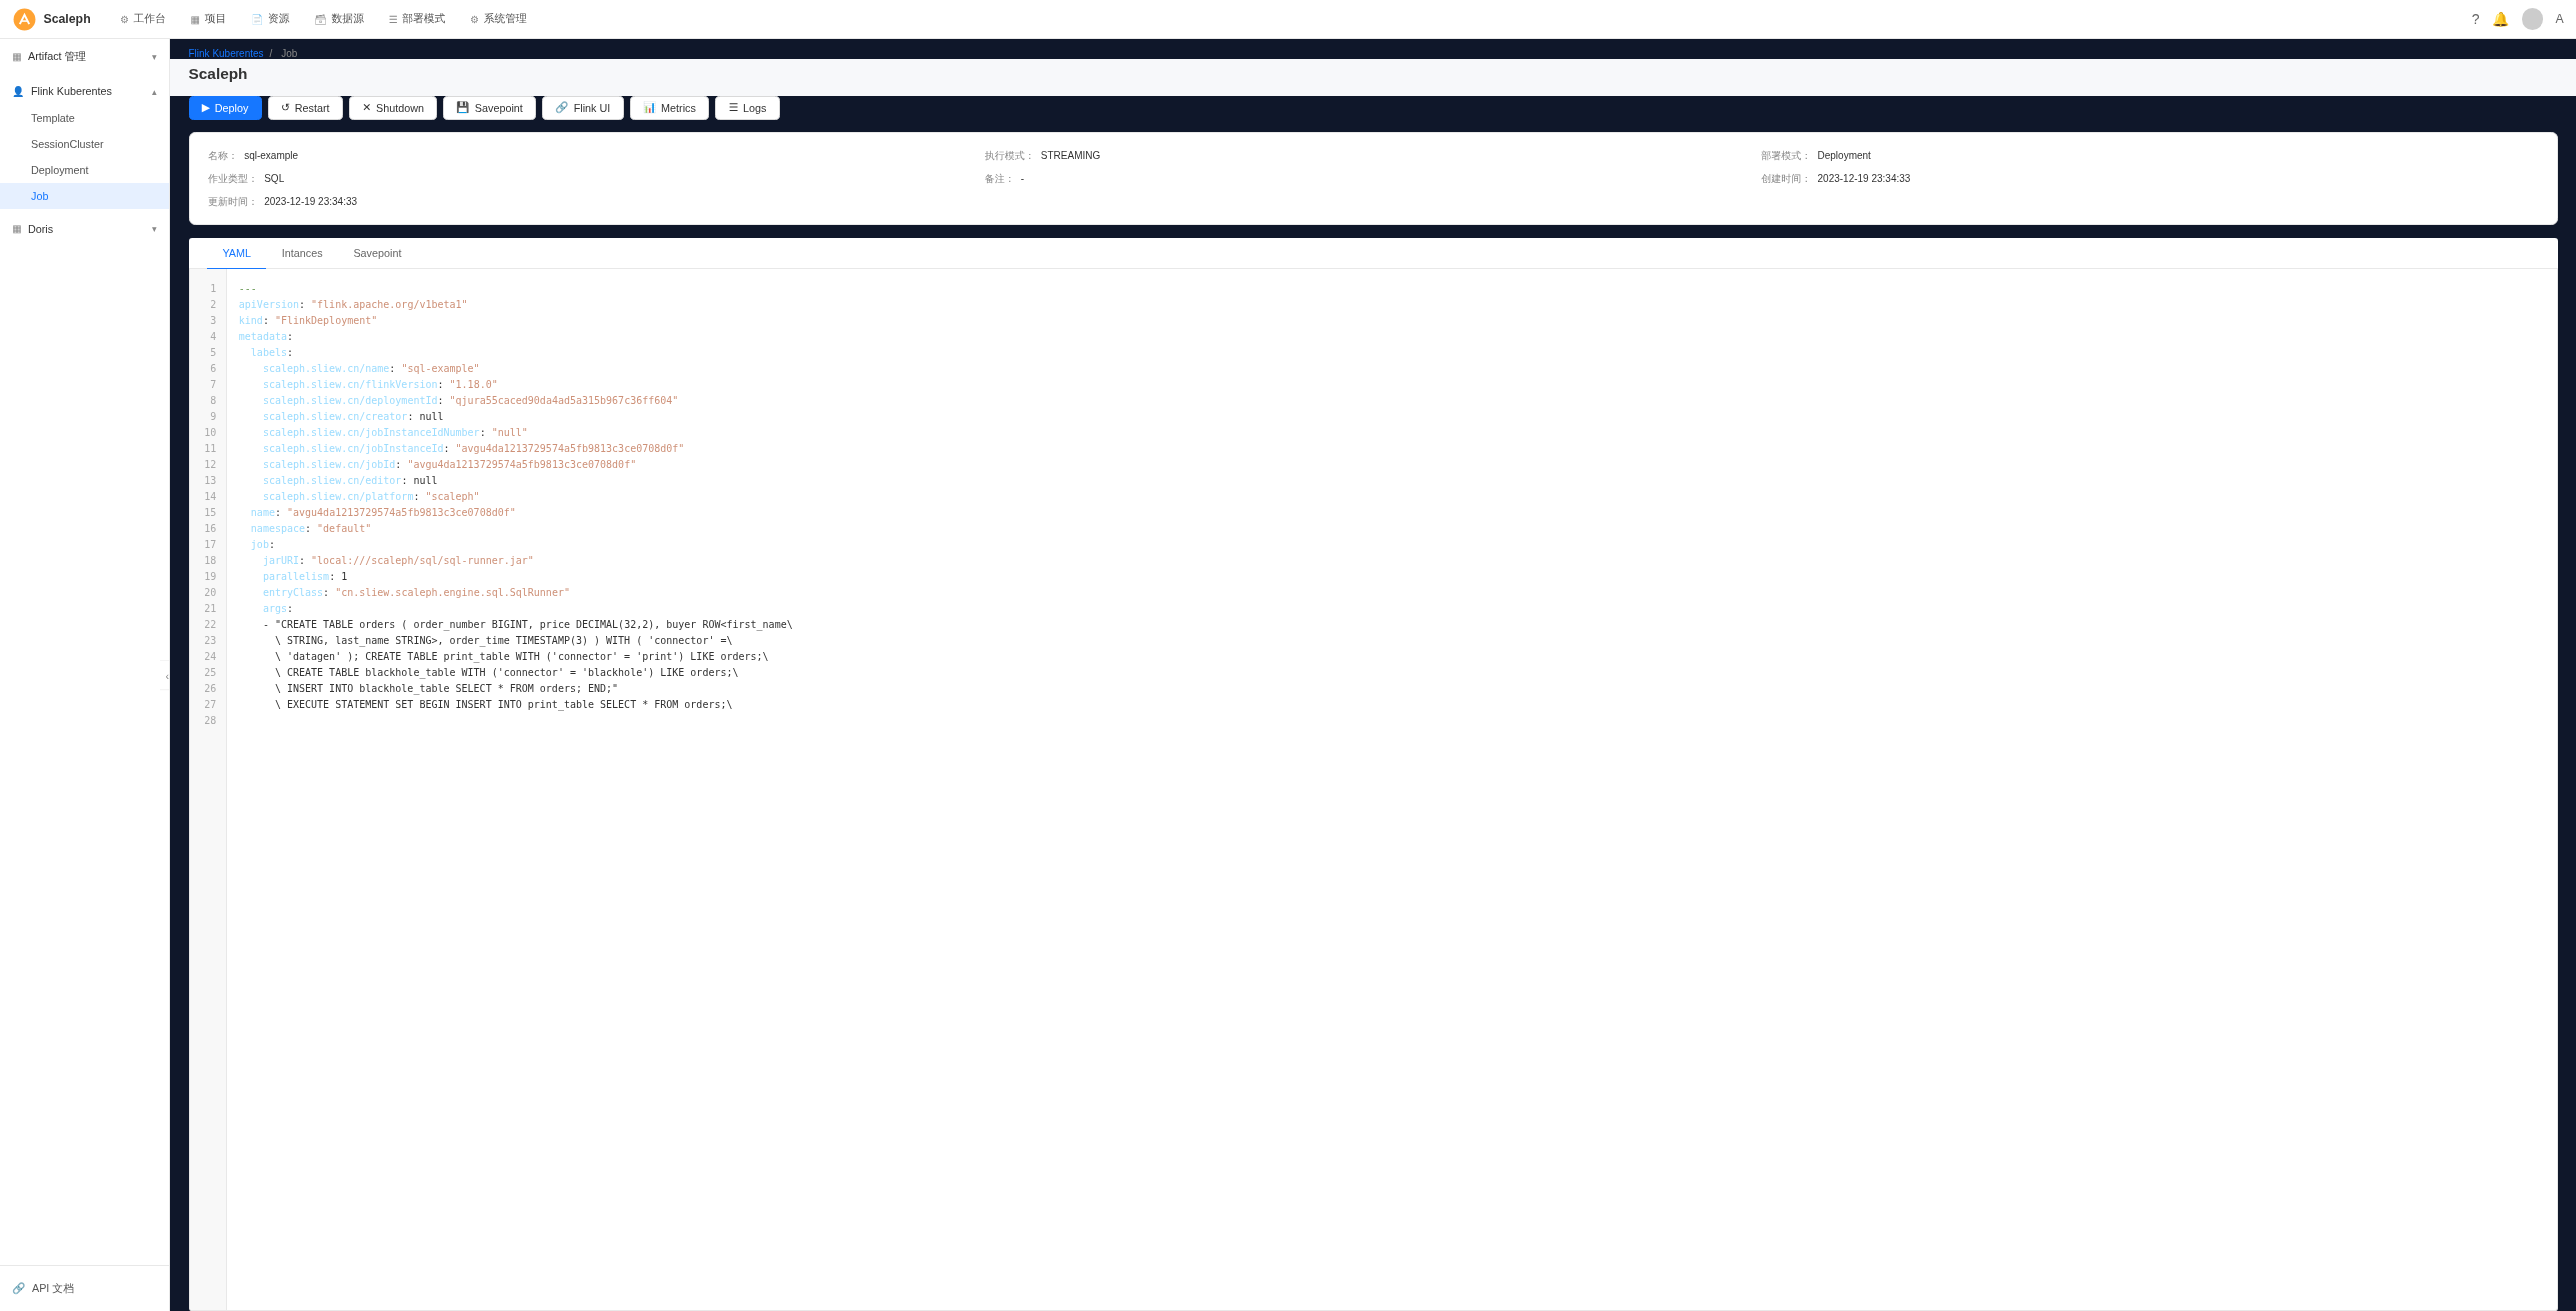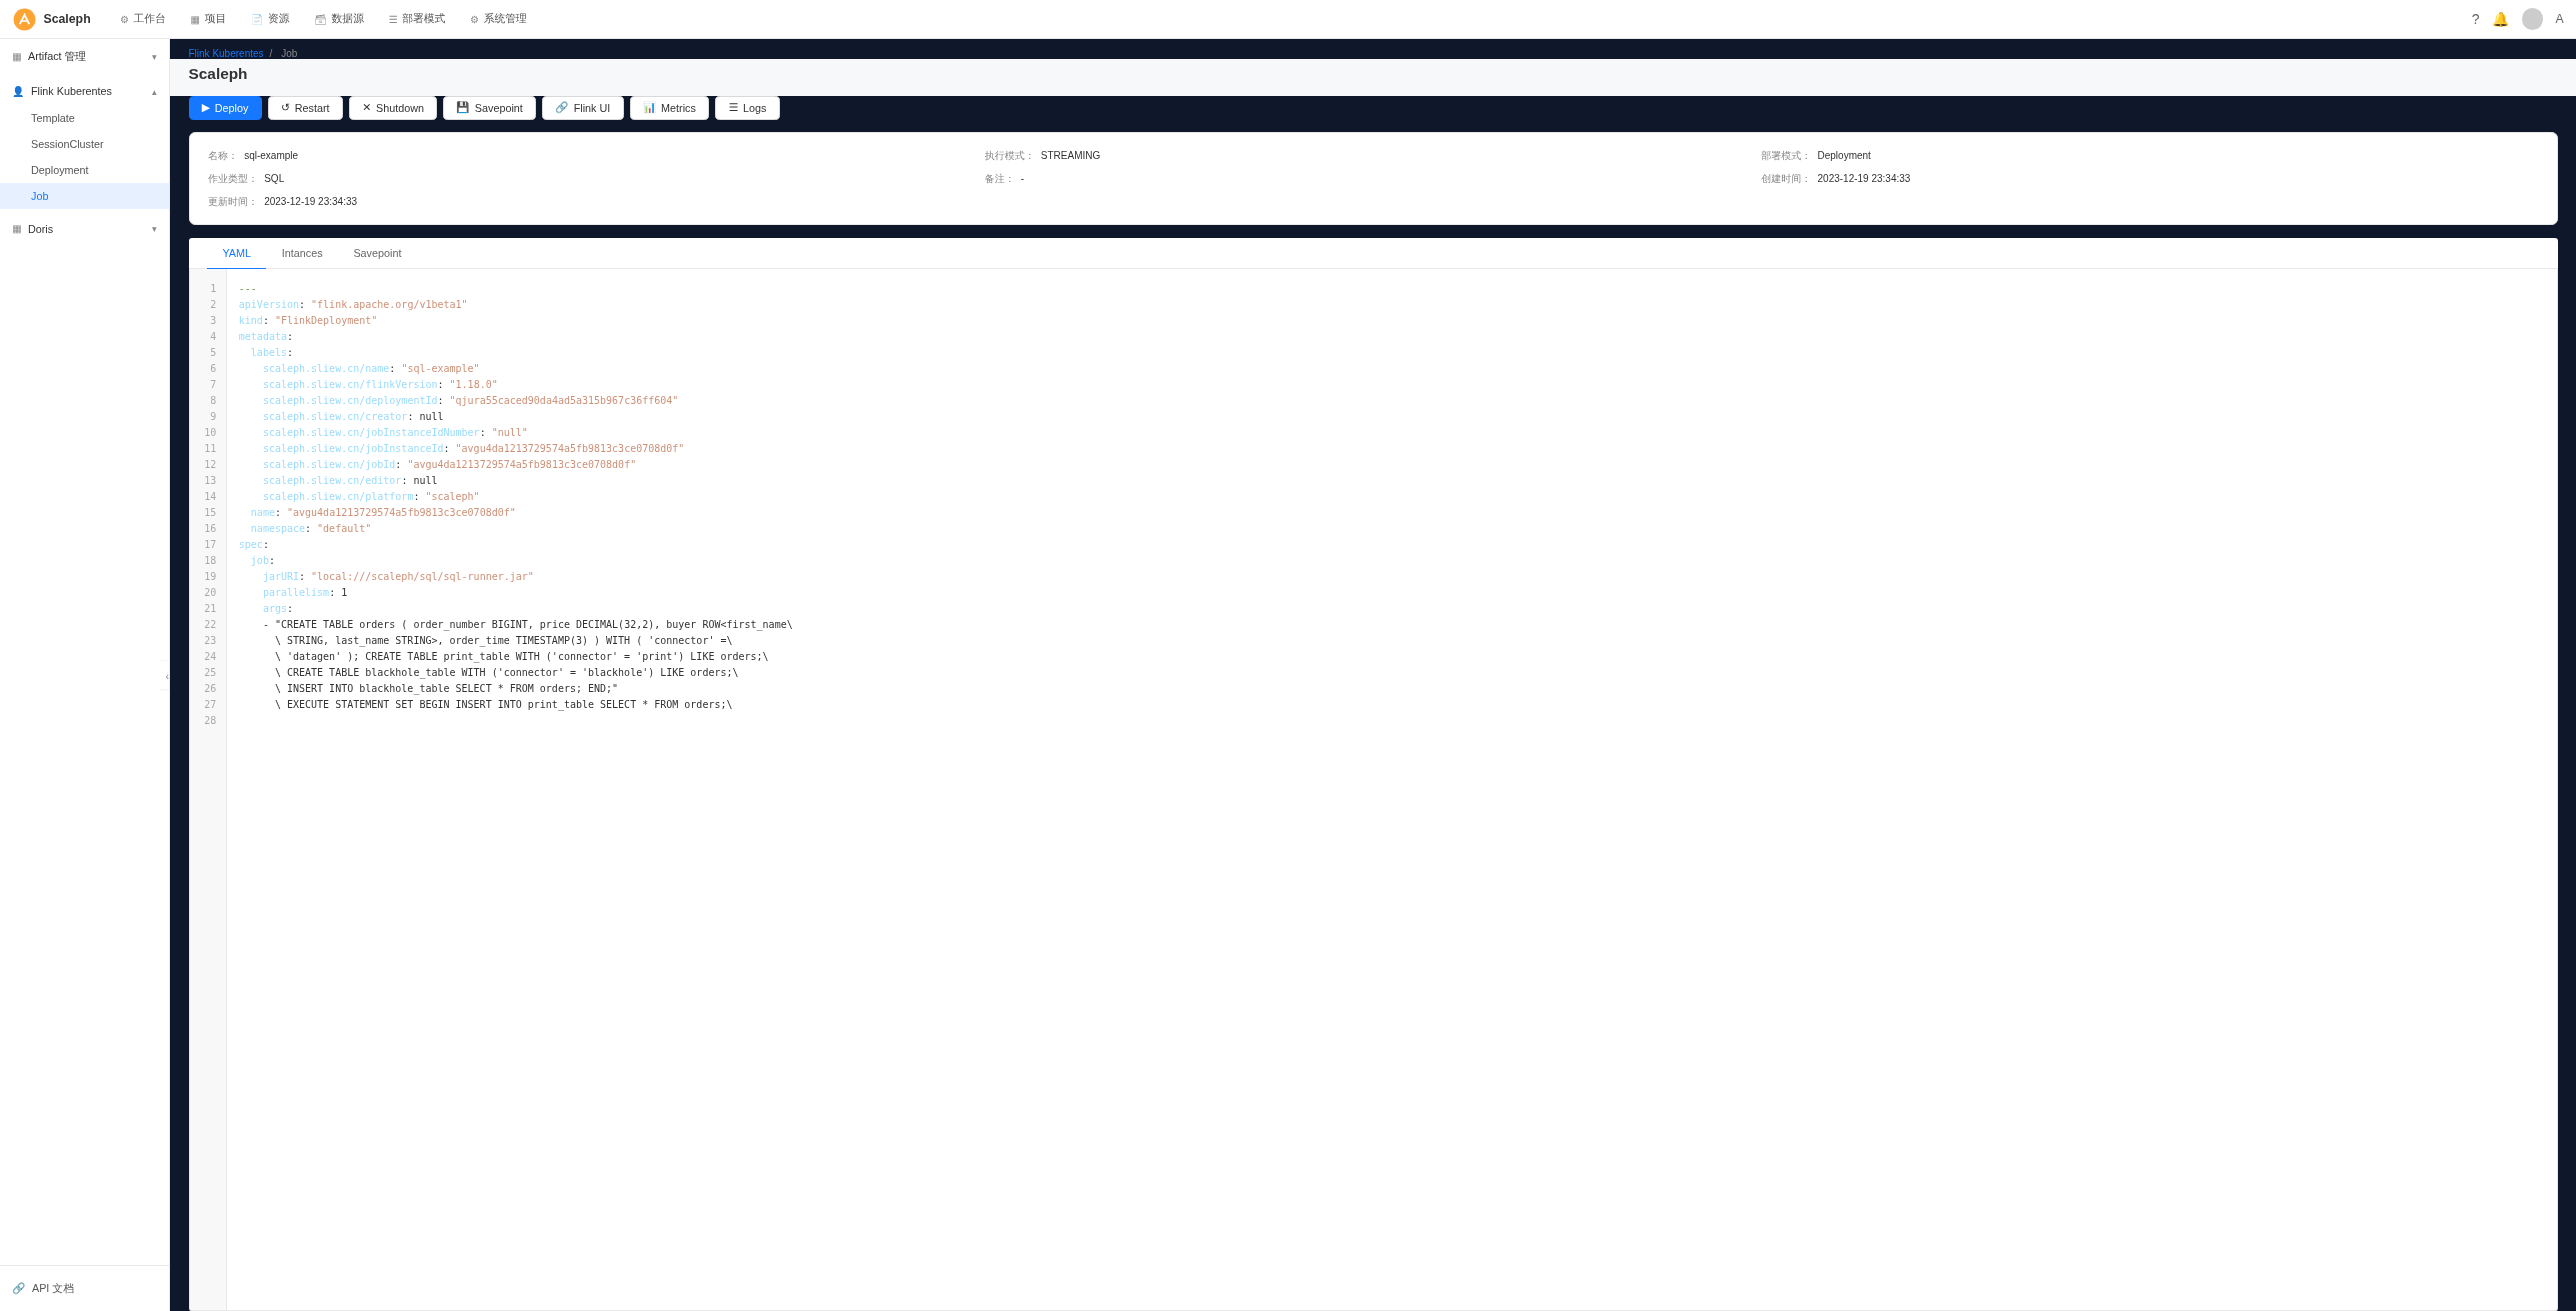--- a/index.html
+++ b/index.html
@@ -359,24 +359,24 @@
             <div class="code-line">    <span class="key">scaleph.sliew.cn/flinkVersion</span>: <span class="str">"1.18.0"</span></div>
             <div class="code-line">    <span class="key">scaleph.sliew.cn/deploymentId</span>: <span class="str">"qjura55caced90da4ad5a315b967c36ff604"</span></div>
             <div class="code-line">    <span class="key">scaleph.sliew.cn/creator</span>: null</div>
             <div class="code-line">    <span class="key">scaleph.sliew.cn/jobInstanceIdNumber</span>: <span class="str">"null"</span></div>
             <div class="code-line">    <span class="key">scaleph.sliew.cn/jobInstanceId</span>: <span class="str">"avgu4da1213729574a5fb9813c3ce0708d0f"</span></div>
             <div class="code-line">    <span class="key">scaleph.sliew.cn/jobId</span>: <span class="str">"avgu4da1213729574a5fb9813c3ce0708d0f"</span></div>
             <div class="code-line">    <span class="key">scaleph.sliew.cn/editor</span>: null</div>
             <div class="code-line">    <span class="key">scaleph.sliew.cn/platform</span>: <span class="str">"scaleph"</span></div>
             <div class="code-line">  <span class="key">name</span>: <span class="str">"avgu4da1213729574a5fb9813c3ce0708d0f"</span></div>
             <div class="code-line">  <span class="key">namespace</span>: <span class="str">"default"</span></div>
-            <div class="code-line"><span class="key">spec</span>:</div>
             <div class="code-line">  <span class="key">job</span>:</div>
             <div class="code-line">    <span class="key">jarURI</span>: <span class="str">"local:///scaleph/sql/sql-runner.jar"</span></div>
             <div class="code-line">    <span class="key">parallelism</span>: 1</div>
+            <div class="code-line">    <span class="key">entryClass</span>: <span class="str">"cn.sliew.scaleph.engine.sql.SqlRunner"</span></div>
             <div class="code-line">    <span class="key">args</span>:</div>
             <div class="code-line">    <span class="punct">- </span>"CREATE TABLE orders ( order_number BIGINT, price DECIMAL(32,2), buyer ROW&lt;first_name\</div>
             <div class="code-line">      \ STRING, last_name STRING&gt;, order_time TIMESTAMP(3) ) WITH ( 'connector' =\</div>
             <div class="code-line">      \ 'datagen' ); CREATE TABLE print_table WITH ('connector' = 'print') LIKE orders;\</div>
             <div class="code-line">      \ CREATE TABLE blackhole_table WITH ('connector' = 'blackhole') LIKE orders;\</div>
             <div class="code-line">      \ INSERT INTO blackhole_table SELECT * FROM orders; END;"</div>
             <div class="code-line">      \ EXECUTE STATEMENT SET BEGIN INSERT INTO print_table SELECT * FROM orders;\</div>
           </div>
       </div>
     </div>

